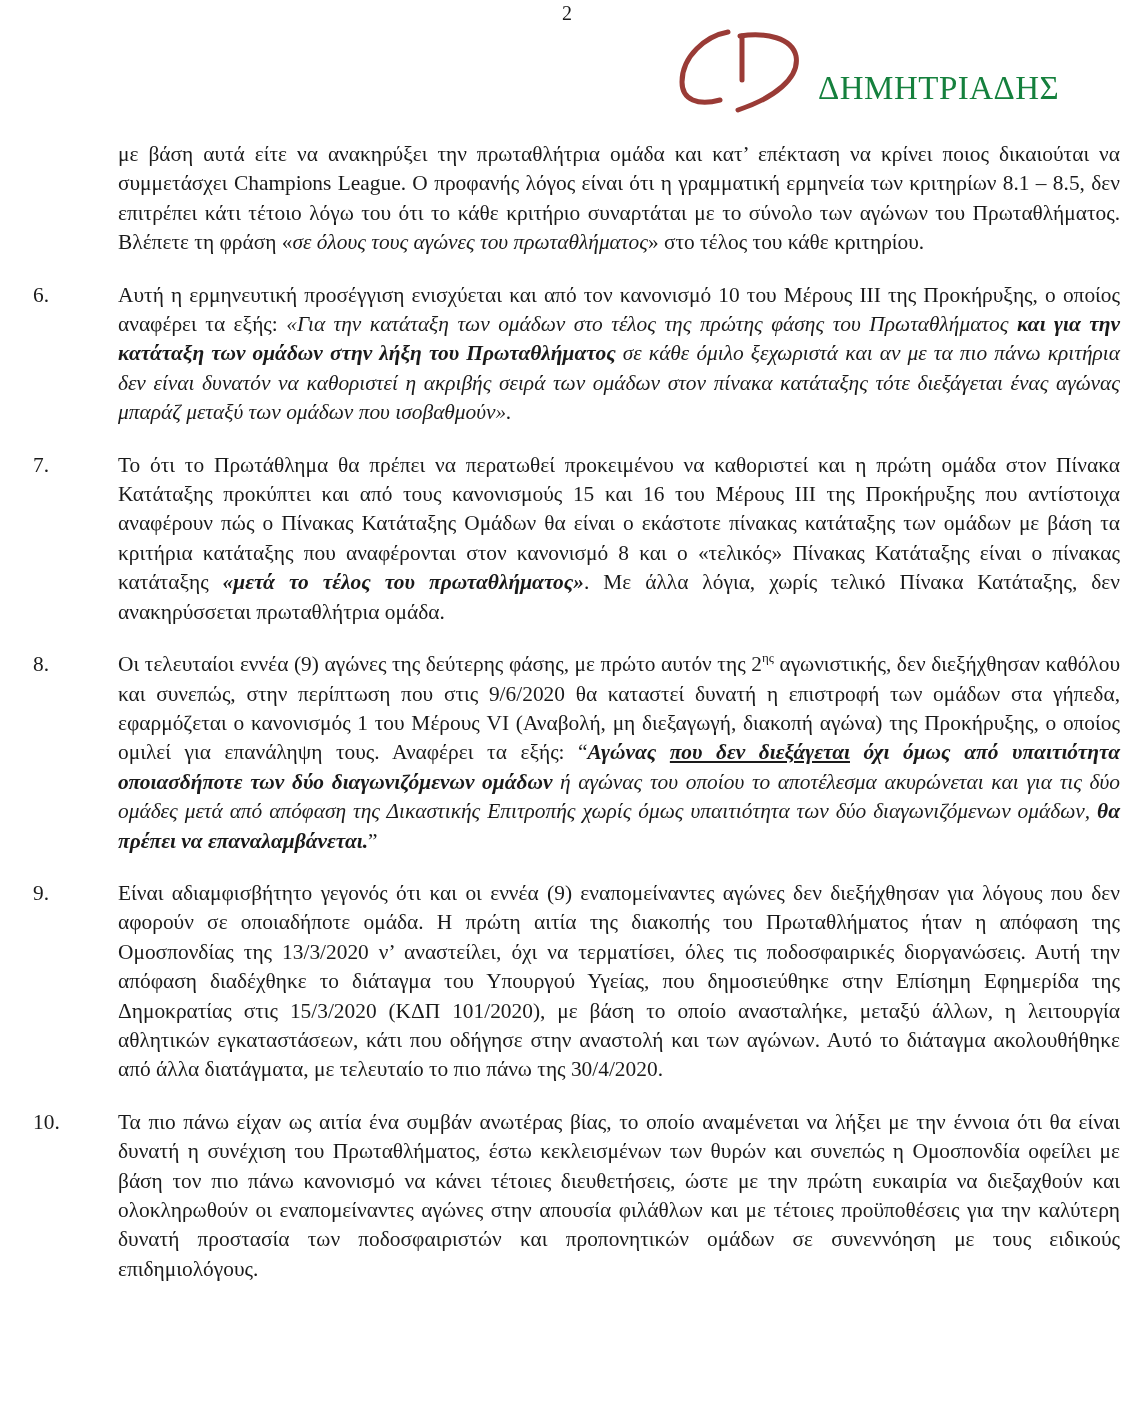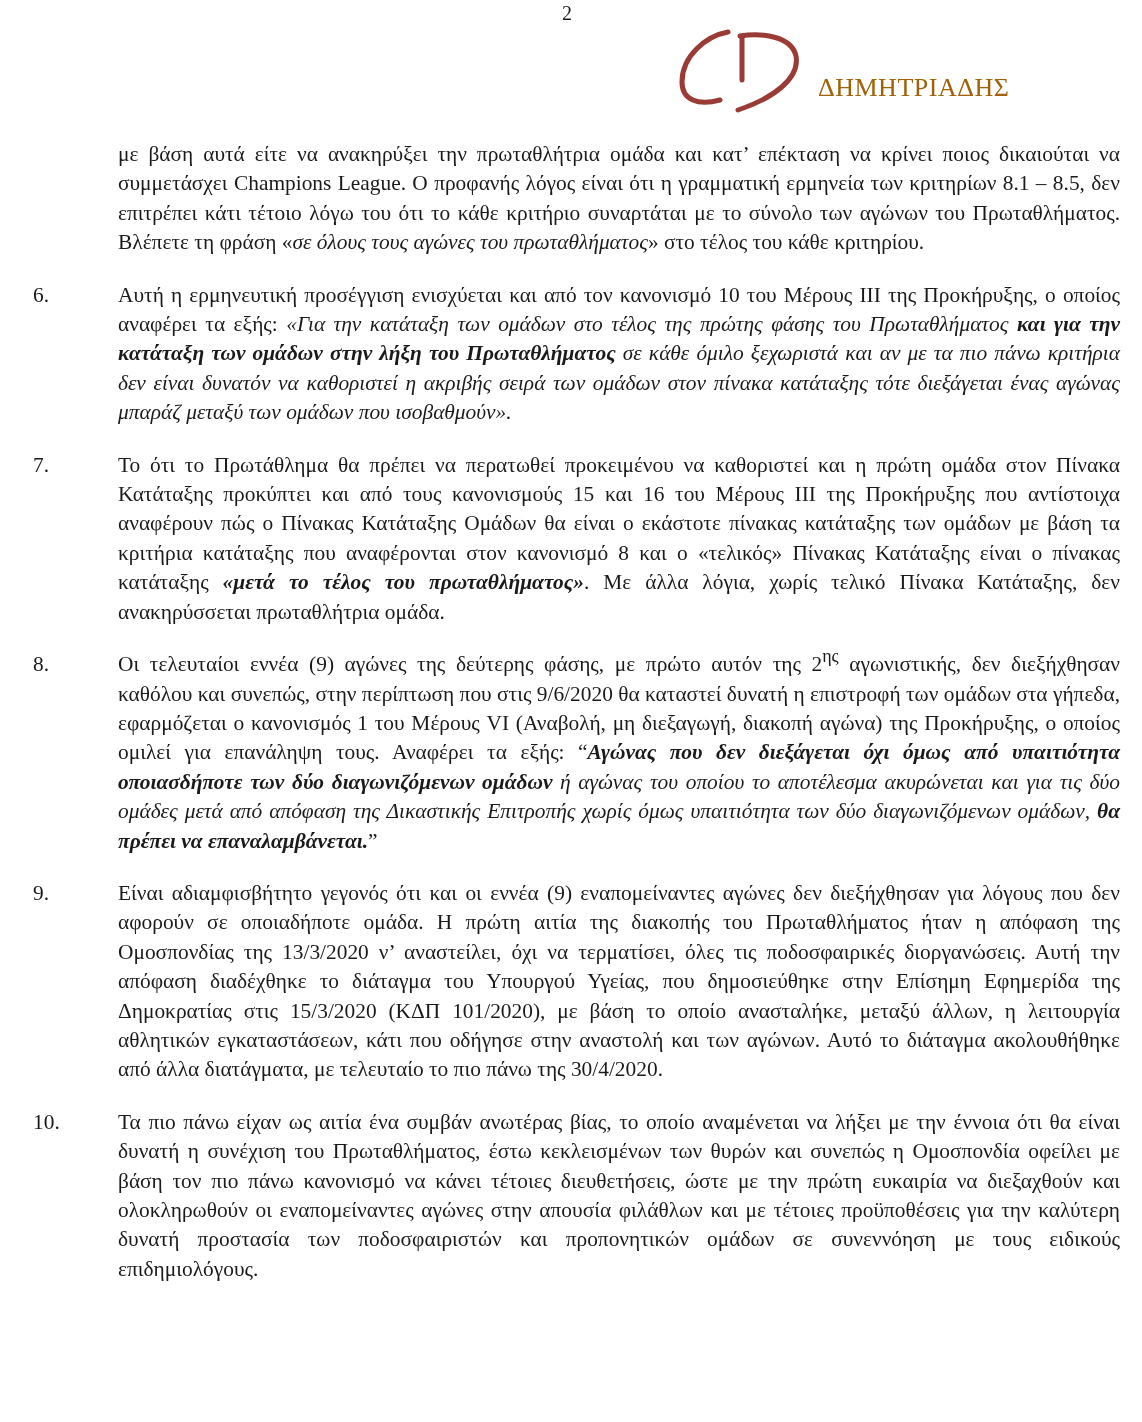--- a/index.html
+++ b/index.html
@@ -15,39 +15,39 @@
   .logo {
     position: absolute; left: 676px; top: 22px; width: 440px; height: 90px;
   }
   .logo svg { position: absolute; left: 0; top: 4px; }
   .brand-1 {
     position: absolute; left: 142px; top: 0px;
     font-size: 46px; letter-spacing: 1px; line-height: 46px; color: #1e1e1e;
   }
   .brand-2 {
     position: absolute; left: 142px; top: 48px;
-    font-size: 26px; letter-spacing: 0.5px; line-height: 36px; color: #a16207;
+    font-size: 33px; letter-spacing: 0.5px; line-height: 36px; color: #15803d;
   }
   .content {
     position: absolute; left: 0; top: 140px; width: 912px;
   }
   .para {
     position: relative;
     margin-left: 118px; width: 1002px;
     font-size: 21.4px; line-height: 29.4px;
     text-align: justify;
     margin-bottom: 23px;
   }
   .para .num {
     position: absolute; left: -85px; top: 0;
   }
   .it { font-style: italic; }
   .b { font-weight: bold; }
-  .u { }
-  sup { font-size: 18px; line-height: 0; vertical-align: 9px; }
+  .u { text-decoration: underline; }
+  sup { font-size: 13px; line-height: 0; vertical-align: 9px; }
 </style>
 </head>
 <body>
 
 <div class="page-num">2</div>
 
 <div class="logo">
   <svg width="135" height="88" viewBox="0 0 135 88">
     <path d="M52 6 C30 10 6 30 6 56 C6 74 22 80 44 74" fill="none" stroke="#9a3b36" stroke-width="5" stroke-linecap="round"></path>
     <path d="M66 10 L66 54" fill="none" stroke="#9a3b36" stroke-width="5" stroke-linecap="round"></path>

